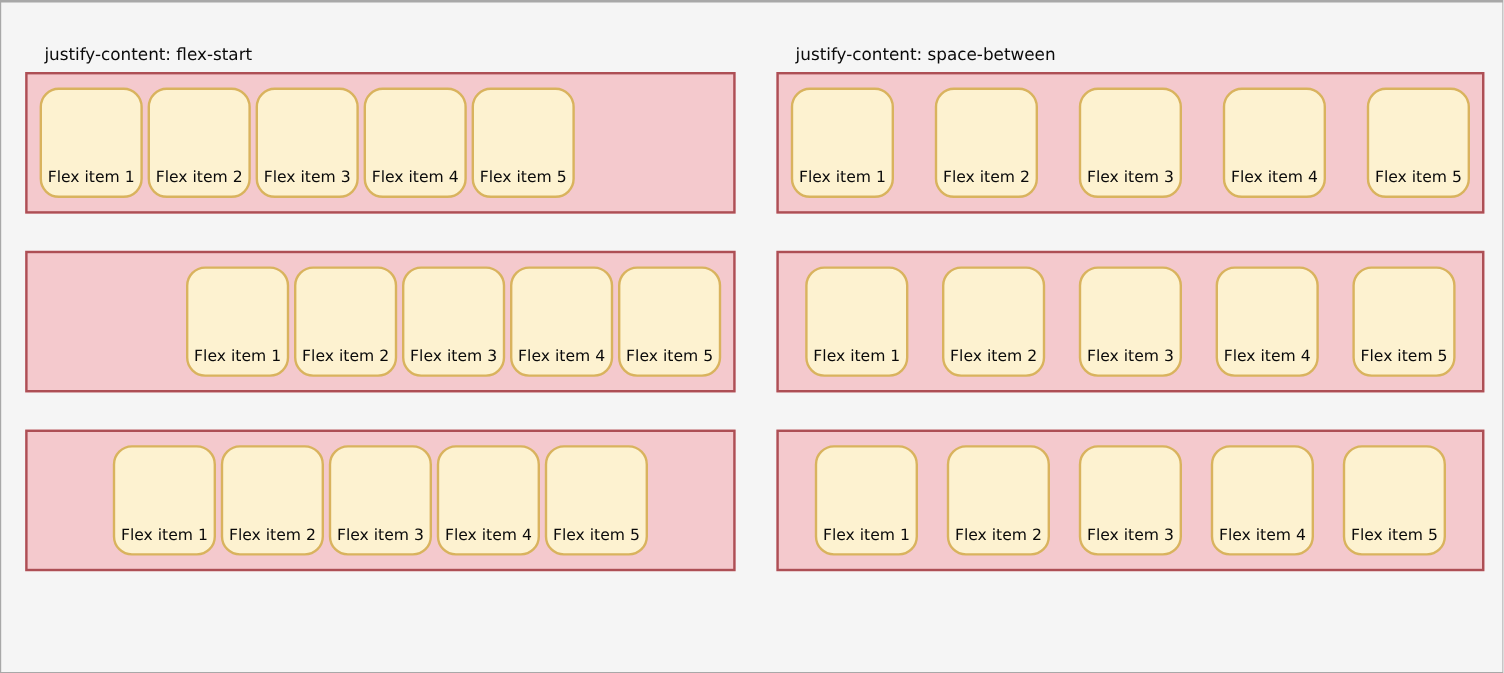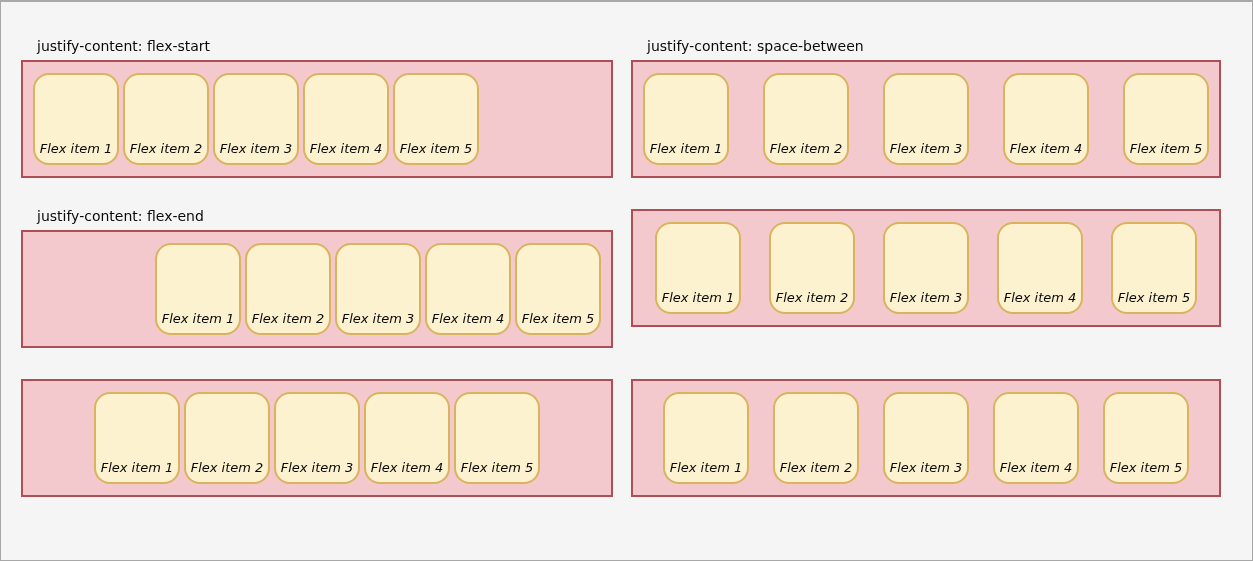--- a/index.html
+++ b/index.html
@@ -11,21 +11,21 @@
     border: 1px solid #a8a8a8;
     border-top-width: 2px;
     background: var(--window-bg, #f5f5f5);
     font-family: "DejaVu Sans", sans-serif;
     overflow: hidden;
   }
 
   .grid {
     display: grid;
     grid-template-columns: 592px 590px;
-    column-gap: 18px;
+    column-gap: 34px;
     padding: 37px 23px 0 20px;
   }
 
   .panel { margin-bottom: 31px; }
 
   .panel-title {
     font-size: 14px;
     line-height: 14px;
     font-weight: normal;
     margin: 0 0 7px 16px;
@@ -51,21 +51,20 @@
     border: 2px solid var(--item-border, #d9b35e);
     border-radius: 16px;
     background: var(--item-bg, #fdf2d0);
     display: flex;
     align-items: flex-end;
     justify-content: center;
     padding-bottom: 7px;
     font-size: 13px;
     color: var(--item-text-color, #0a0a0a);
     white-space: nowrap;
-    font-style: italic;
   }
 </style>
 </head>
 <body>
 
 <div class="page" style="border-color: rgb(168, 168, 168);">
   <div class="grid">
   <section class="panel">
     <h3 class="panel-title">justify-content: flex-start</h3>
     <div class="flex-container" style="justify-content: flex-start;">
@@ -82,21 +81,20 @@
     <div class="flex-container" style="justify-content: space-between;">
           <div class="flex-item">Flex item 1</div>
           <div class="flex-item">Flex item 2</div>
           <div class="flex-item">Flex item 3</div>
           <div class="flex-item">Flex item 4</div>
           <div class="flex-item">Flex item 5</div>
         </div>
   </section>
 
   <section class="panel">
-    <h3 class="panel-title">justify-content: flex-end</h3>
     <div class="flex-container" style="justify-content: flex-end;">
           <div class="flex-item">Flex item 1</div>
           <div class="flex-item">Flex item 2</div>
           <div class="flex-item">Flex item 3</div>
           <div class="flex-item">Flex item 4</div>
           <div class="flex-item">Flex item 5</div>
         </div>
   </section>
 
   <section class="panel">

